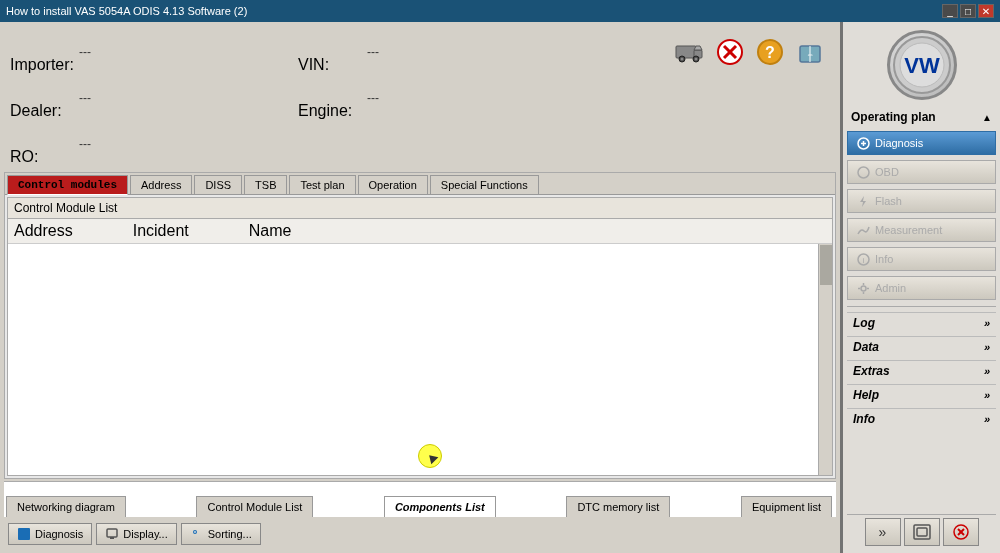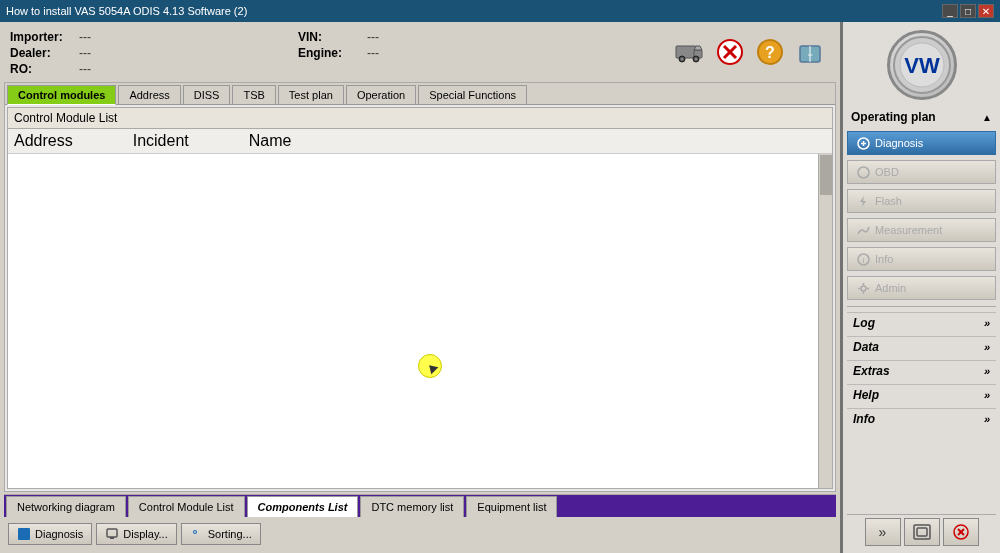--- a/index.html
+++ b/index.html
@@ -71,24 +71,25 @@
       flex-direction: column;
       gap: 2px;
       flex: 1;
     }
     .info-row {
       display: flex;
       gap: 4px;
       align-items: center;
     }
     .info-label {
-      font-weight: bold;
+      font-weight: normal;
       min-width: 65px;
-      font-size: 12px;
+      font-size: 16px;
       color: #000;
+      margin-top: 26px;
     }
     .info-value {
       color: #333;
       font-size: 12px;
     }
 
     
     .toolbar-icons {
       display: flex;
       gap: 4px;
@@ -120,24 +121,25 @@
       padding: 3px 10px;
       background: #d4d0c8;
       border: 1px solid #999;
       border-bottom: none;
       cursor: pointer;
       font-size: 11px;
       color: #000;
       margin-right: 2px;
     }
     .tab.active {
-      background: #84cc16;
+      background: #b91c1c;
       font-weight: bold;
       border-bottom: 1px solid #fff;
       margin-bottom: -1px;
+      font-family: Liberation Mono, monospace;
     }
 
     
     .module-panel {
       flex: 1;
       background: #fff;
       border: 1px solid #aaa;
       margin: 2px;
       display: flex;
       flex-direction: column;
@@ -183,23 +185,24 @@
       border-right: 5px solid transparent;
       border-top: 8px solid #333;
       transform: rotate(135deg);
       margin-left: 4px;
       margin-top: 4px;
     }
 
     
     .bottom-tabs {
       display: flex;
-      background: #4c1d95;
+      background: #ffffff;
       border-top: 1px solid #aaa;
-      padding: 1px 2px 0 2px;
+      padding: 14px 2px 0 2px;
+      justify-content: space-between;
     }
     .bottom-tab {
       padding: 4px 10px;
       border: 1px solid #999;
       border-bottom: none;
       cursor: pointer;
       font-size: 11px;
       background: #d4d0c8;
       margin-right: 2px;
       color: #000;

